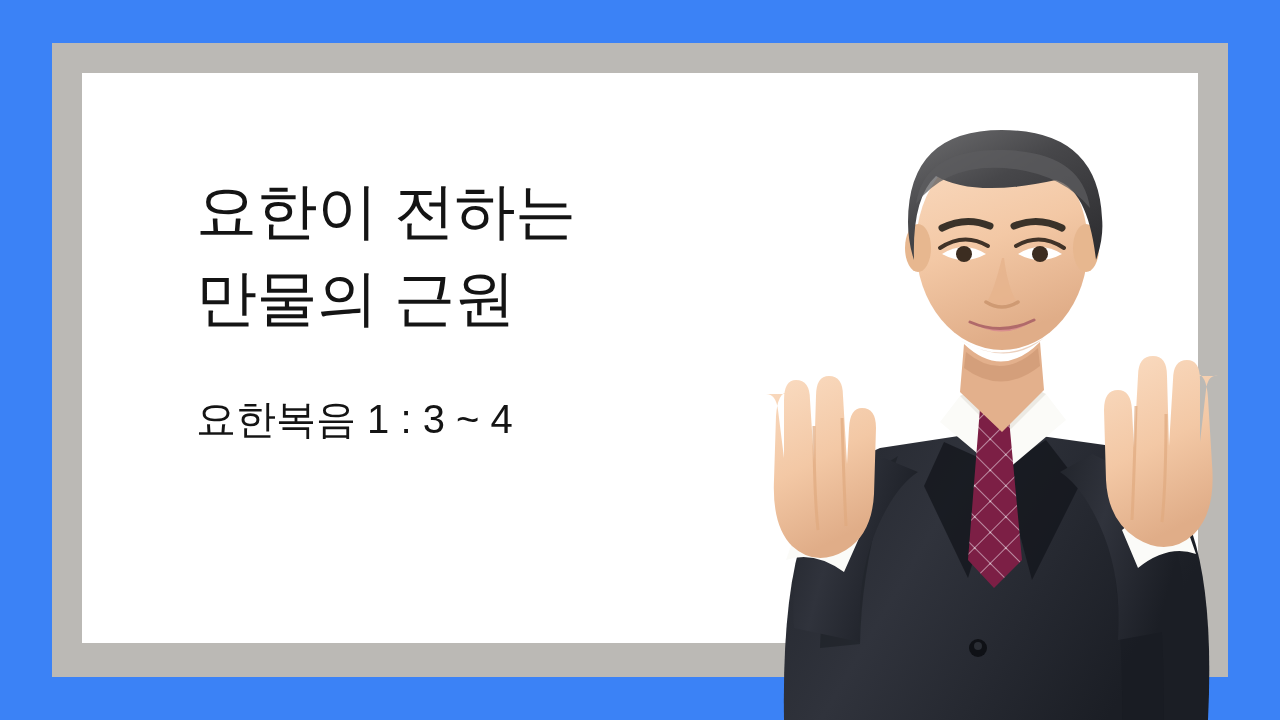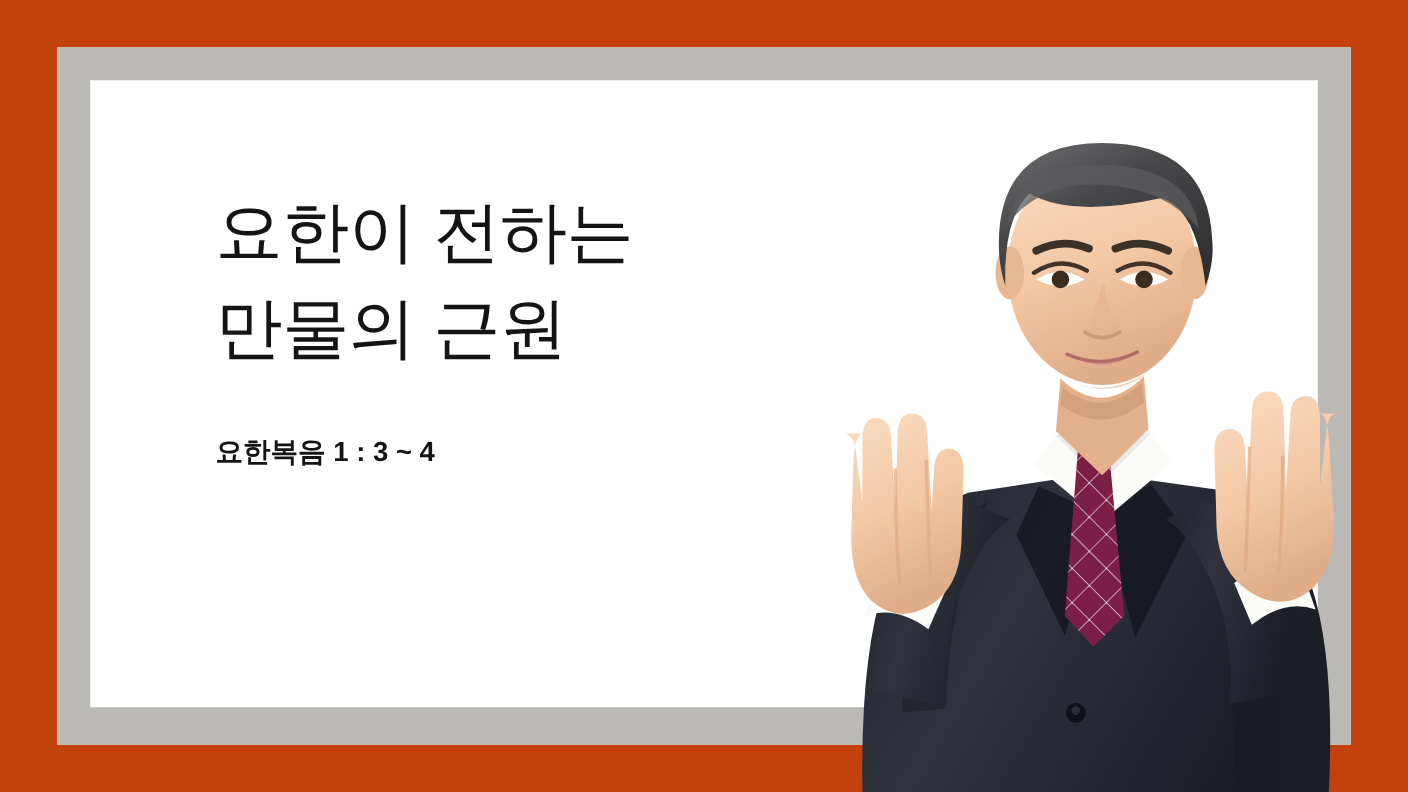--- a/index.html
+++ b/index.html
@@ -7,21 +7,21 @@
   html, body {
     width:1280px; height:720px;
     background:#ffffff;
     font-family:"Liberation Sans", "DejaVu Sans", sans-serif;
     overflow:hidden;
   }
 
   .slide {
     position:relative;
     width:1280px; height:720px;
-    background:#c2410c;
+    background:#3b82f6;
     overflow:hidden;
   }
 
   
   .frame {
     position:absolute;
     left:52px; top:43px;
     width:1176px; height:634px;
     border:30px solid #bbb9b5;
     border-bottom-width:34px;
@@ -40,23 +40,23 @@
     color:#141414;
     font-size:61px;
     line-height:1.42;
     font-weight:400;
     letter-spacing:-0.5px;
     white-space:pre-line;
   }
   .subtitle-group { margin-top:58px; }
   .subtitle {
     color:#141414;
-    font-size:25px;
+    font-size:40px;
     line-height:1.0;
-    font-weight:700;
+    font-weight:400;
     letter-spacing:0px;
   }
   .subtitle + .subtitle { margin-top:44px; }
 
   
   .speaker {
     position:absolute;
     left:648px; top:96px;
     width:632px; height:624px;
     z-index:4;

